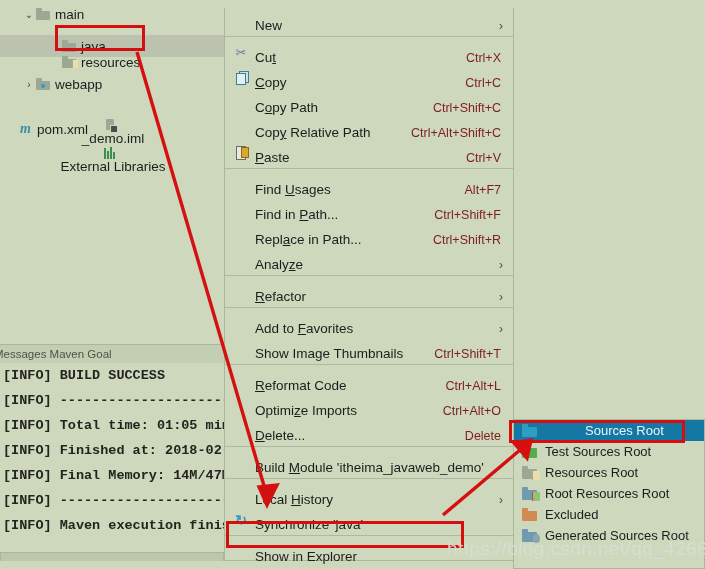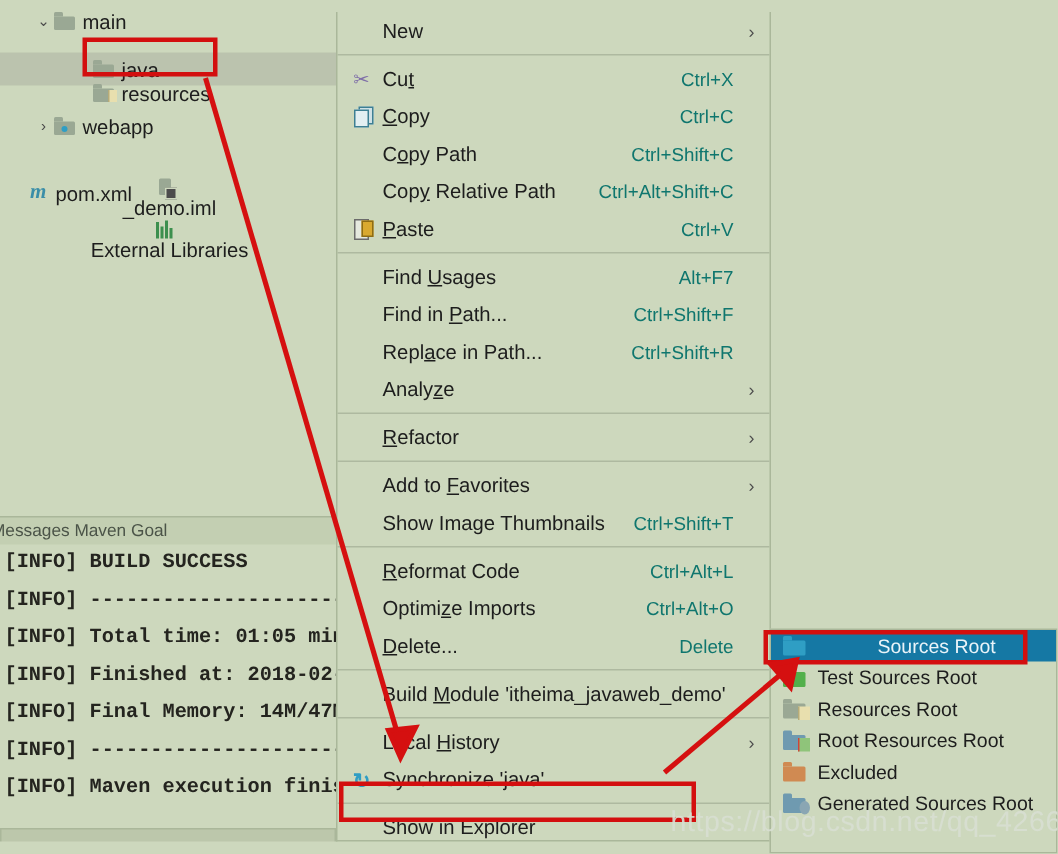--- a/index.html
+++ b/index.html
@@ -36,24 +36,24 @@
   #maven-header{position:absolute;left:0;top:0;width:226px;height:18px;background:#c3cfb2;border-top:1px solid #aab79a;
     display:flex;align-items:center;}
   #maven-header span{font-size:11.5px;color:#4b5448;margin-left:-6px;white-space:nowrap;}
   #maven-body{position:absolute;left:0;top:19px;width:226px;height:190px;overflow:hidden;font-weight:bold;}
   .log-line{height:25px;line-height:25px;white-space:nowrap;font-family:"Liberation Mono",monospace;font-size:13.5px;color:#24241f;padding-left:3px;}
   #maven-scroll{position:absolute;left:0;bottom:6px;width:222px;height:9px;background:#bcc7ab;border:1px solid #aab79a;}
 
   
   #context-menu{position:absolute;left:224px;top:8px;width:290px;height:553px;background:#cdd8bd;
     border:1px solid #aab79a;border-top:none;box-sizing:border-box;}
-  .mi{position:relative;height:25px;display:flex;align-items:center;box-sizing:border-box;}
+  .mi{position:relative;height:25px;display:flex;align-items:flex-end;box-sizing:border-box;}
   .mi .ic{position:absolute;left:6px;top:0;height:25px;width:20px;display:flex;align-items:center;justify-content:center;}
   .mi .lbl{margin-left:30px;font-size:13.5px;color:#1d1d1d;white-space:nowrap;}
-  .mi .acc{position:absolute;right:24px;font-size:12.5px;color:#0f766e;white-space:nowrap;}
+  .mi .acc{position:absolute;right:12px;font-size:12.5px;color:#7f1d1d;white-space:nowrap;}
   .mi .arw{position:absolute;right:10px;font-size:12px;color:#4d4d4d;}
   .sep{height:1px;background:#aeb9a0;margin:3px 0;}
   u{text-decoration:underline;text-underline-offset:1px;}
 
   .i-scissors{color:#7f6fa8;font-size:13px;}
   .i-copy{width:11px;height:13px;position:relative;}
   .i-copy::before{content:"";position:absolute;left:3px;top:0;width:8px;height:10px;border:1.3px solid #3d7f93;background:#cfe1e6;}
   .i-copy::after{content:"";position:absolute;left:0;top:2px;width:8px;height:10px;border:1.3px solid #3d7f93;background:#e3eff2;}
   .i-paste{width:11px;height:13px;position:relative;}
   .i-paste::before{content:"";position:absolute;left:0;top:0;width:8px;height:12px;border:1.3px solid #6b6b6b;background:#e5e9df;}

